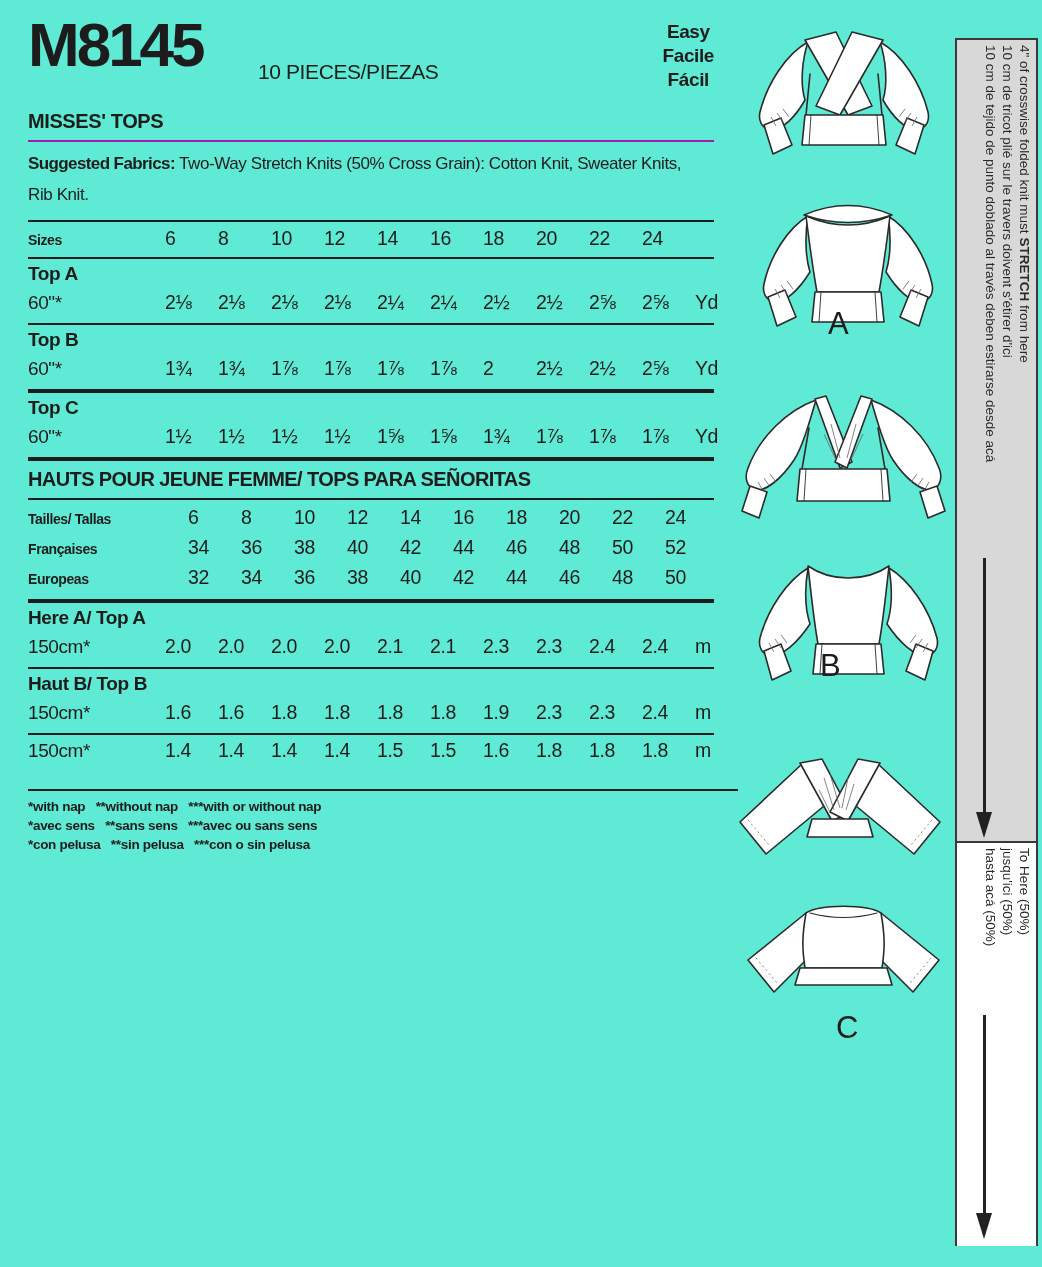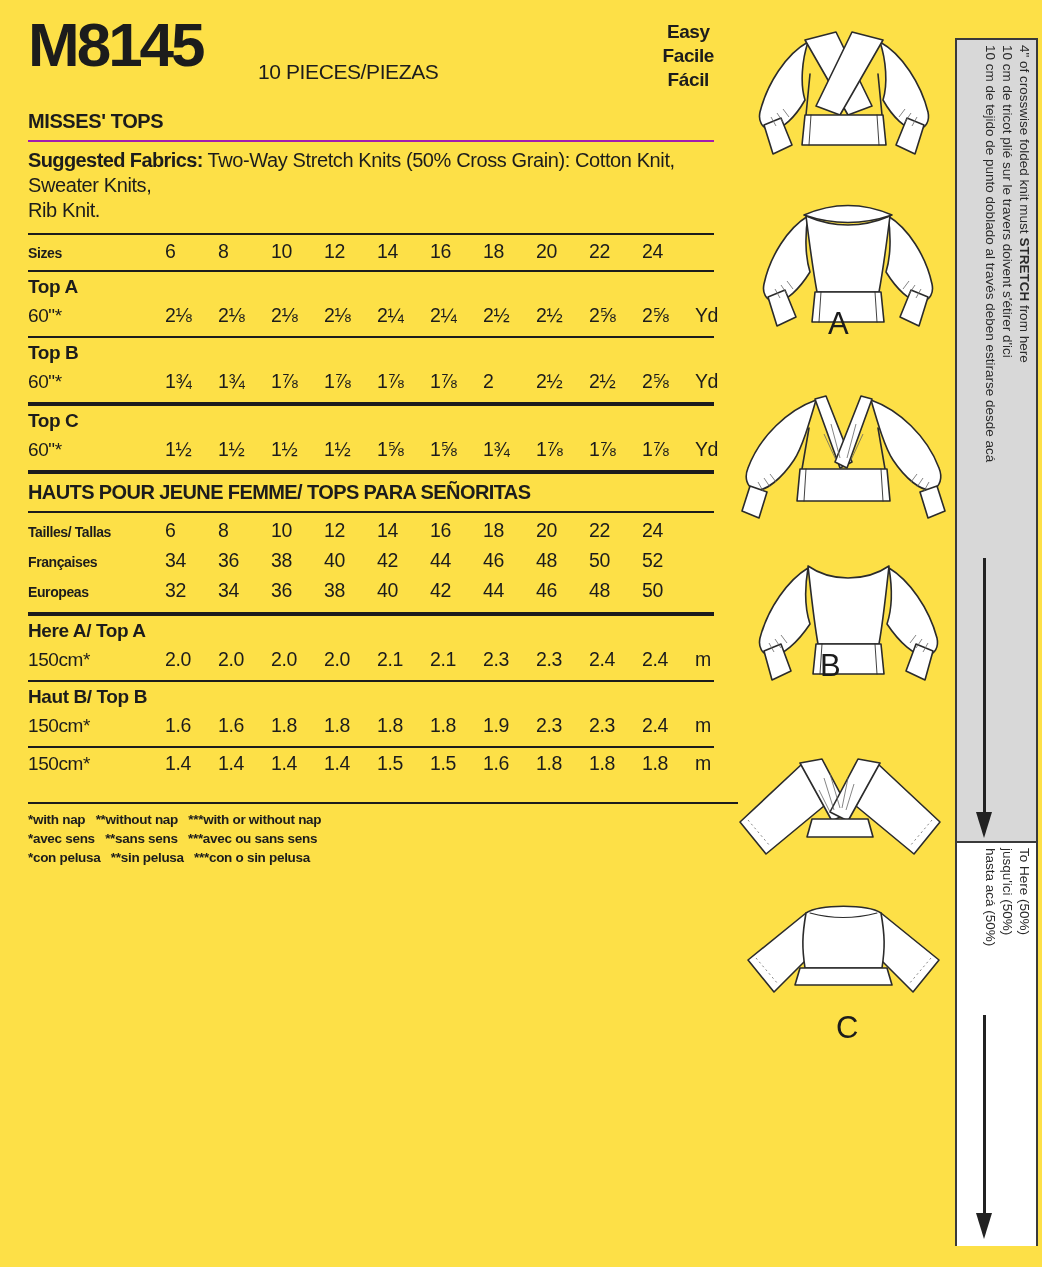--- a/index.html
+++ b/index.html
@@ -1,41 +1,41 @@
 <!DOCTYPE html>
 <html><head>
 <meta charset="utf-8">
 <style>
   html,body{margin:0;padding:0;background:#fff;}
-  .page{position:relative;width:1042px;height:1267px;background:#fde047;overflow:hidden;
+  .page{position:relative;width:1042px;height:1267px;background:#5eead4;overflow:hidden;
         font-family:"Liberation Sans",sans-serif;color:#1c1c1c;letter-spacing:-0.4px;}
 
   
   .content{position:absolute;left:28px;top:14px;width:686px;}
   .mast{position:relative;height:92px;}
   .pnum{font-size:62px;font-weight:bold;letter-spacing:-3px;line-height:62px;}
   .pieces{position:absolute;left:230px;top:46px;font-size:21px;}
   .difficulty{position:absolute;right:0;top:6px;text-align:center;font-weight:bold;font-size:19px;line-height:24px;}
   .title{font-size:20px;font-weight:bold;padding:4px 0 7px 0;border-bottom:2px solid #a21caf;}
-  .fabrics{font-size:20px;line-height:25px;padding:6px 0 10px 0;border-bottom:2.5px solid #1c1c1c;}
+  .fabrics{font-size:17px;line-height:31px;padding:6px 0 10px 0;border-bottom:2.5px solid #1c1c1c;}
   .fabrics b{letter-spacing:-0.6px;}
 
   .trow{display:flex;align-items:baseline;}
   .rlabel{width:137px;flex:none;font-weight:bold;font-size:14px;}
   .wlabel{width:137px;flex:none;font-size:19px;font-weight:normal;}
   .vals{display:flex;flex:none;}
   .vals .cell{width:53px;flex:none;font-size:19.5px;}
   .unit{font-size:19.5px;}
 
   .sizesrow{padding:5px 0 7px 0;border-bottom:2px solid #1c1c1c;}
   .block{border-bottom:2px solid #1c1c1c;padding:4px 0 9px 0;}
   .block .tname{font-weight:bold;font-size:19px;line-height:22px;padding-bottom:6px;}
   .b3{border-bottom-width:4px;}
   .intlhead{font-size:20px;font-weight:bold;letter-spacing:-0.6px;padding:7px 0 7px 0;border-bottom:2px solid #1c1c1c;}
-  .sizerow{padding:3px 0 4px 0;}
+  .sizerow{padding:3px 0 4px 0;gap:23px;}
   .sizerows{border-bottom:4px solid #1c1c1c;padding:3px 0 6px 0;}
 
   .footnotes{margin-top:18px;border-top:2.5px solid #1c1c1c;padding-top:6px;width:710px;
              font-size:13.5px;font-weight:600;letter-spacing:-0.3px;}
   .fnrow{display:flex;justify-content:space-between;white-space:pre-wrap;line-height:19px;flex-direction:column;}
 
   
   .fig{position:absolute;}
   .fig svg{display:block;}
   .viewlabel{position:absolute;font-size:31px;font-weight:500;letter-spacing:0;}

